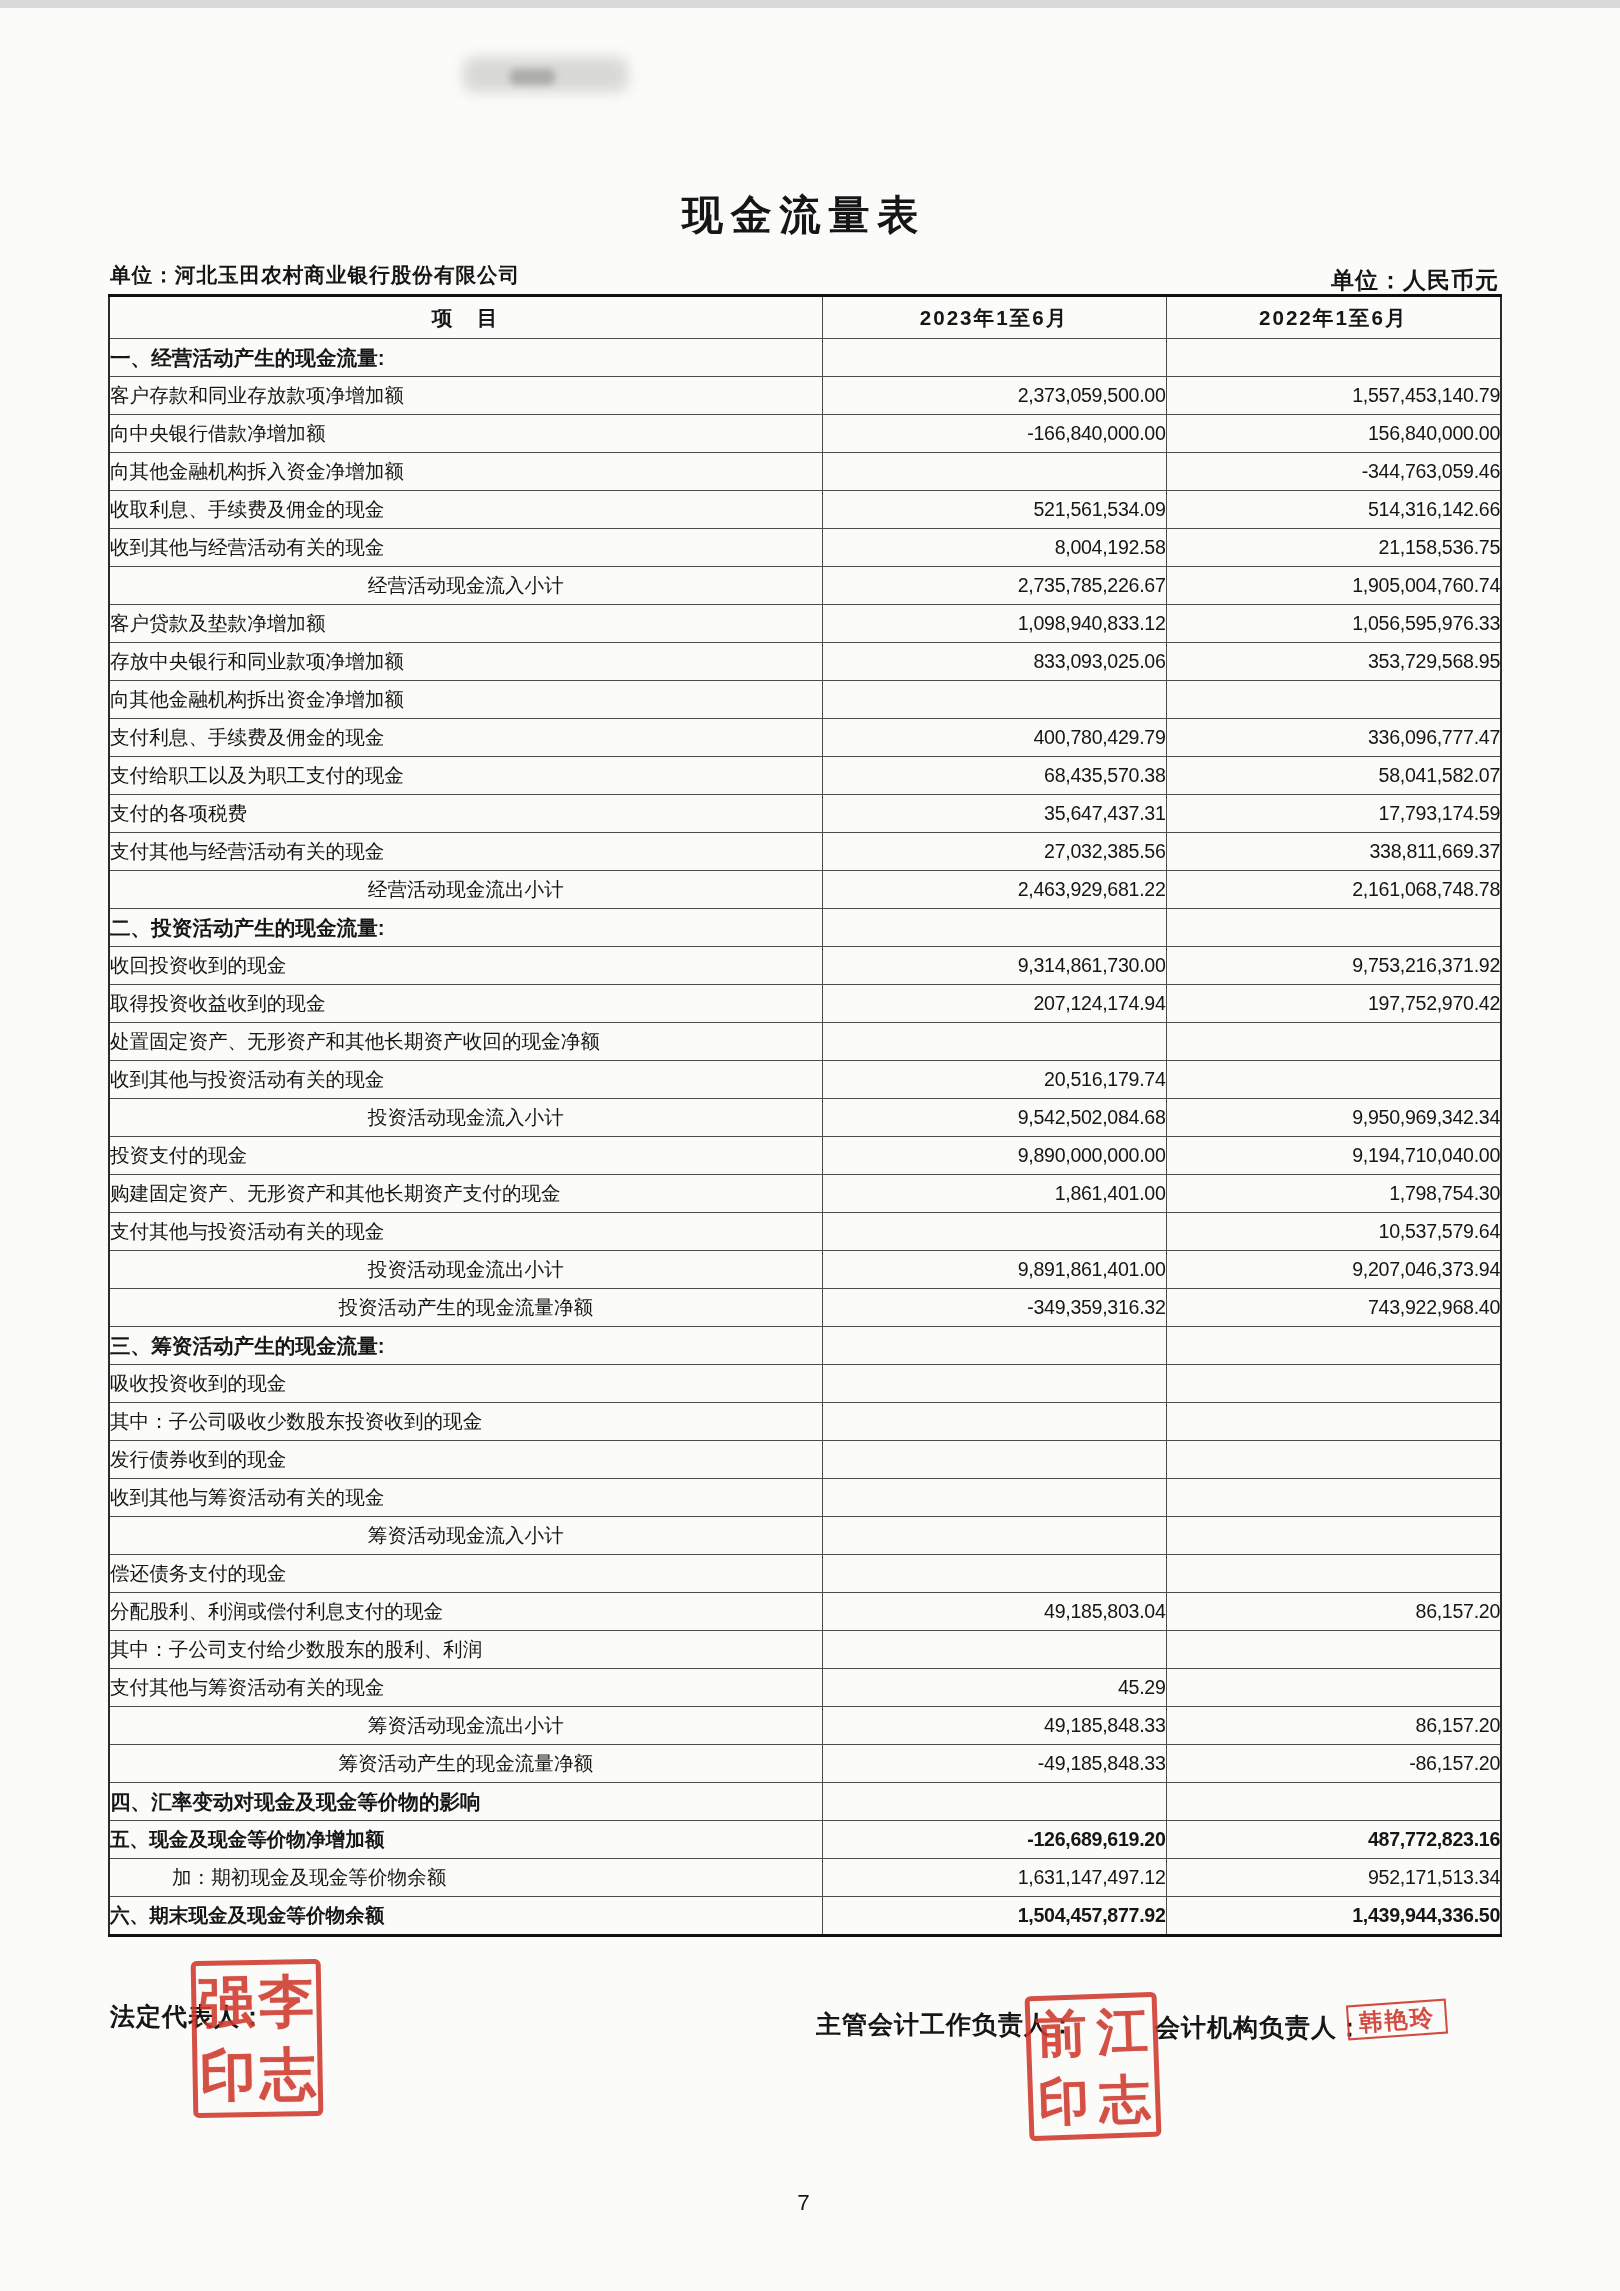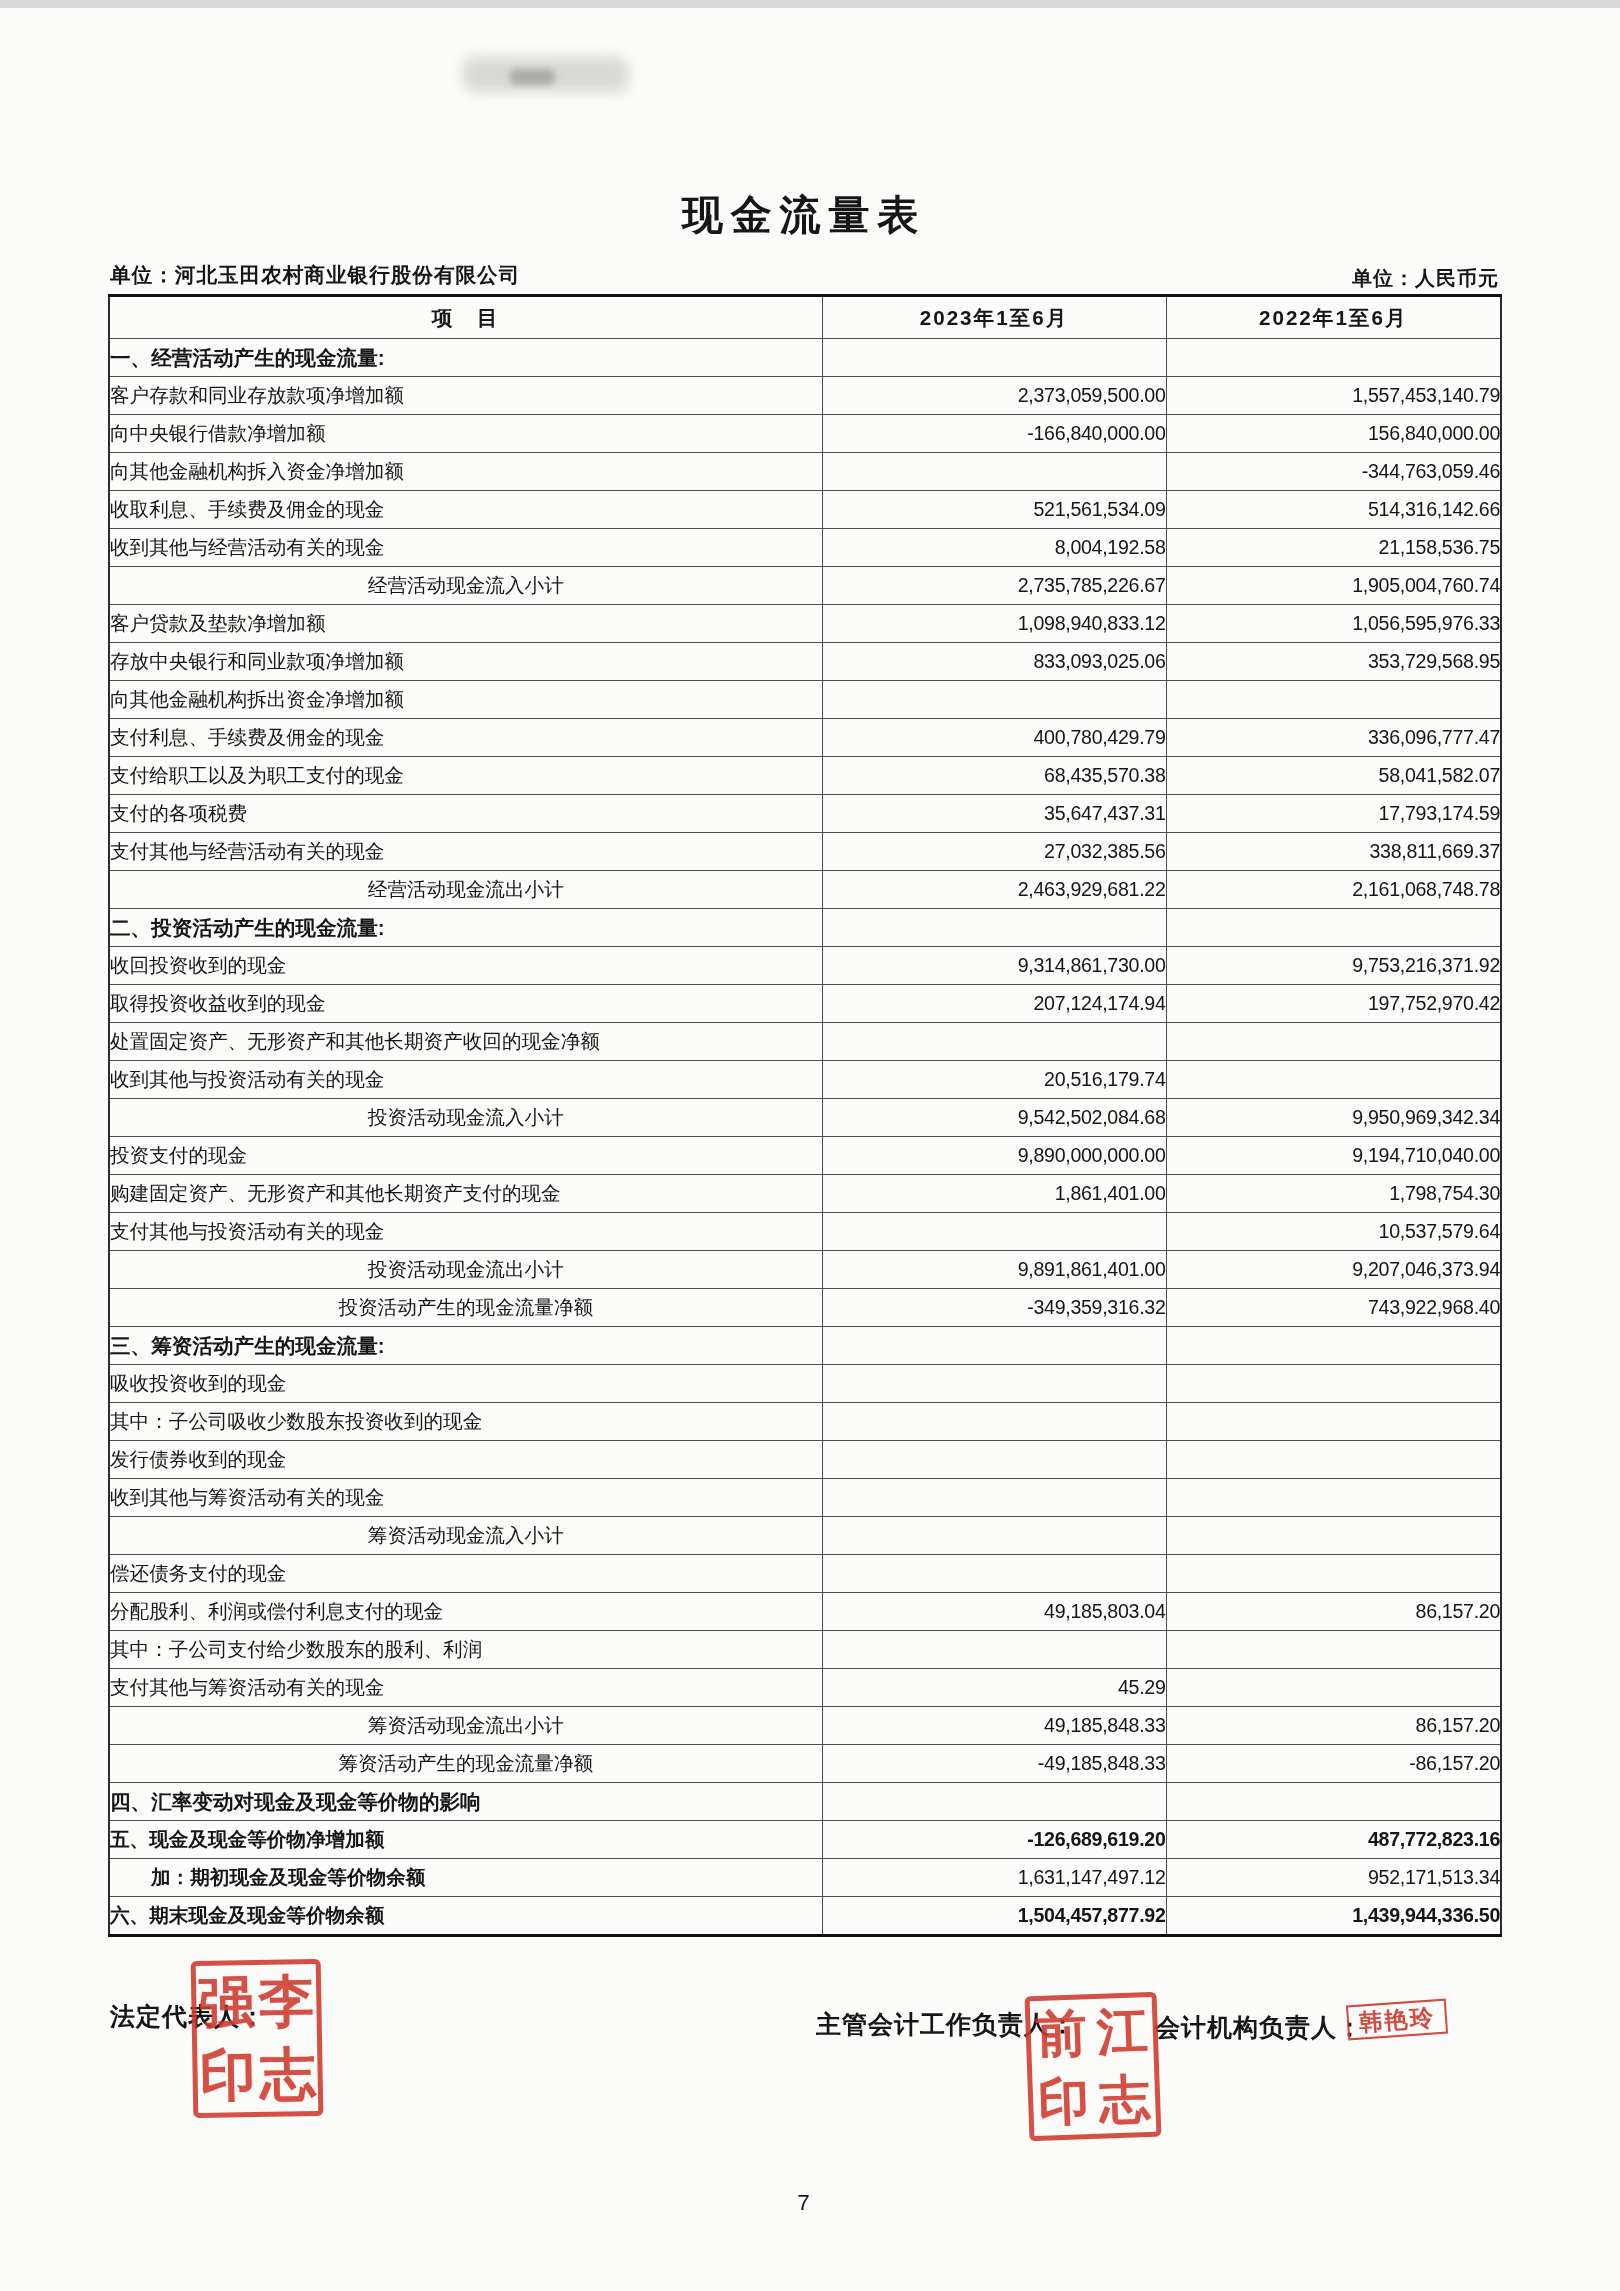--- a/index.html
+++ b/index.html
@@ -11,40 +11,40 @@
   }
   
   .smudge{position:absolute;left:463px;top:49px;width:165px;height:35px;
     background:rgba(125,125,125,.28);filter:blur(6.9px);border-radius:9.8px;}
   .smudge2{position:absolute;left:510px;top:61px;width:45px;height:15.7px;
     background:rgba(90,90,90,.35);filter:blur(3.9px);border-radius:5.9px;}
 
   .title{position:absolute;left:108px;top:180px;width:1392px;text-align:center;
     font-size:41px;font-weight:bold;letter-spacing:7.8px;}
   .company{position:absolute;left:110px;top:253px;font-size:20.6px;font-weight:bold;letter-spacing:1px;}
-  .currency{position:absolute;right:121px;top:257px;font-size:20px;font-weight:bold;letter-spacing:1px;}
+  .currency{position:absolute;right:121px;top:257px;font-size:23px;font-weight:bold;letter-spacing:1px;}
 
   table.cf{
     position:absolute;left:108px;top:286px;width:1392px;
     border-collapse:collapse;table-layout:fixed;
     border-left:2px solid #2c2c2c;border-right:2px solid #2c2c2c;
     border-top:3.9px solid #101010;border-bottom:3.9px solid #101010;
   }
   table.cf th, table.cf td{
     border:1px solid #4c4c4c;
     overflow:hidden;white-space:nowrap;
     font-family:"Liberation Sans", sans-serif;
   }
   table.cf th{height:39px;font-size:20.6px;font-weight:bold;text-align:center;letter-spacing:2px;}
   table.cf td{height:37px;font-size:19.6px;font-weight:normal;padding:0;}
   td.c-label{text-align:left;padding-left:9.8px;}
   td.c-num{text-align:right;padding-right:7.8px;letter-spacing:-0.3px;}
   tr.r-section td.c-label{font-weight:bold;font-size:20.6px;}
   tr.r-subtotal td.c-label{text-align:center;padding-left:0;}
-  tr.r-indent td.c-label{padding-left:41px;font-weight:bold;}
+  tr.r-indent td.c-label{padding-left:62px;}
   tr.r-bold td{font-weight:bold;}
 
   .flabel{position:absolute;font-size:25px;font-weight:bold;letter-spacing:1px;}
   .flabel.legal{left:110px;top:1992px;}
   .flabel.chief{left:816px;top:2000px;}
   .flabel.acct{left:1155px;top:2003px;}
 
   .seal{position:absolute;display:grid;grid-template-columns:1fr 1fr;
     border-radius:5.9px;font-weight:bold;
     text-shadow:0 0 1px rgba(207,56,44,.6);}

